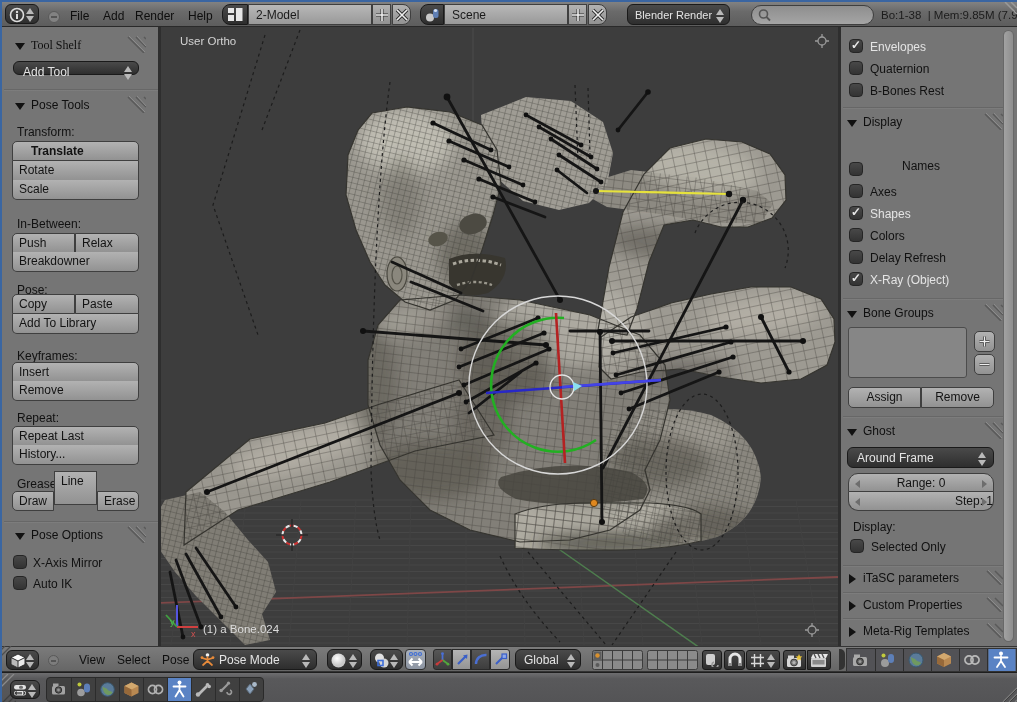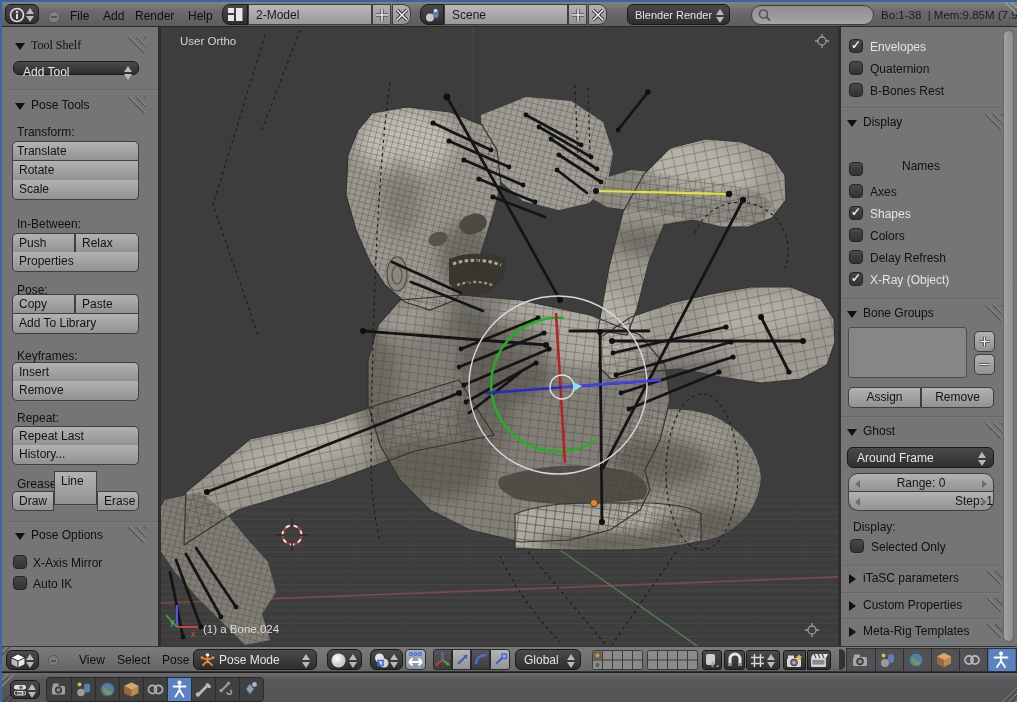--- a/index.html
+++ b/index.html
@@ -144,27 +144,27 @@
   </div>
   <div class="abs sep" style="left:2px;top:62px;width:154px;"></div>
 
   <div class="abs" style="left:13px;top:72px;"><span class="tri trid"></span></div>
   <div class="abs phdr" style="left:29px;top:71px;">Pose Tools</div>
   <svg class="abs" style="left:118px;top:68px;" width="26" height="18" viewBox="0 0 26 18">
     <path d="M8 2L24 18M16 2L26 12M24 2L26 4" stroke="#5a5a5a" stroke-width="1.5"></path>
     <path d="M9 1L25 17M17 1L26 11" stroke="#8c8c8c" stroke-width="1"></path>
   </svg>
   <div class="abs" style="left:15px;top:98px;">Transform:</div>
-  <div class="abs lbtn" style="left:10px;top:114px;width:127px;height:20px;border-radius:5px 5px 0 0;"><span style="padding-left:4px;">Translate</span></div>
+  <div class="abs lbtn" style="left:10px;top:114px;width:127px;height:20px;border-radius:5px 5px 0 0;"><span style="padding-left:18px;font-weight:bold;">Translate</span></div>
   <div class="abs lbtn" style="left:10px;top:134px;width:127px;height:20px;border-radius:0;border-top:none;"><span style="padding-left:6px;">Rotate</span></div>
   <div class="abs lbtn" style="left:10px;top:153px;width:127px;height:20px;border-radius:0 0 5px 5px;border-top:none;"><span style="padding-left:6px;">Scale</span></div>
   <div class="abs" style="left:15px;top:190px;">In-Between:</div>
   <div class="abs lbtn" style="left:10px;top:206px;width:63px;height:20px;border-radius:5px 0 0 0;"><span style="padding-left:6px;">Push</span></div>
   <div class="abs lbtn" style="left:73px;top:206px;width:64px;height:20px;border-radius:0 5px 0 0;border-left:1px solid #3f3f3f;"><span style="padding-left:6px;">Relax</span></div>
-  <div class="abs lbtn" style="left:10px;top:225px;width:127px;height:20px;border-radius:0 0 5px 5px;border-top:none;"><span style="padding-left:6px;">Properties</span></div>
+  <div class="abs lbtn" style="left:10px;top:225px;width:127px;height:20px;border-radius:0 0 5px 5px;border-top:none;"><span style="padding-left:6px;">Breakdowner</span></div>
   <div class="abs" style="left:15px;top:256px;">Pose:</div>
   <div class="abs lbtn" style="left:10px;top:267px;width:63px;height:20px;border-radius:5px 0 0 0;"><span style="padding-left:6px;">Copy</span></div>
   <div class="abs lbtn" style="left:73px;top:267px;width:64px;height:20px;border-radius:0 5px 0 0;border-left:1px solid #3f3f3f;"><span style="padding-left:6px;">Paste</span></div>
   <div class="abs lbtn" style="left:10px;top:287px;width:127px;height:20px;border-radius:0 0 5px 5px;border-top:none;"><span style="padding-left:6px;">Add To Library</span></div>
   <div class="abs" style="left:15px;top:322px;">Keyframes:</div>
   <div class="abs lbtn" style="left:10px;top:335px;width:127px;height:20px;border-radius:5px 5px 0 0;"><span style="padding-left:6px;">Insert</span></div>
   <div class="abs lbtn" style="left:10px;top:354px;width:127px;height:20px;border-radius:0 0 5px 5px;border-top:none;"><span style="padding-left:6px;">Remove</span></div>
   <div class="abs" style="left:15px;top:384px;">Repeat:</div>
   <div class="abs lbtn" style="left:10px;top:399px;width:127px;height:20px;border-radius:5px 5px 0 0;"><span style="padding-left:6px;">Repeat Last</span></div>
   <div class="abs lbtn" style="left:10px;top:418px;width:127px;height:20px;border-radius:0 0 5px 5px;border-top:none;"><span style="padding-left:6px;">History...</span></div>

